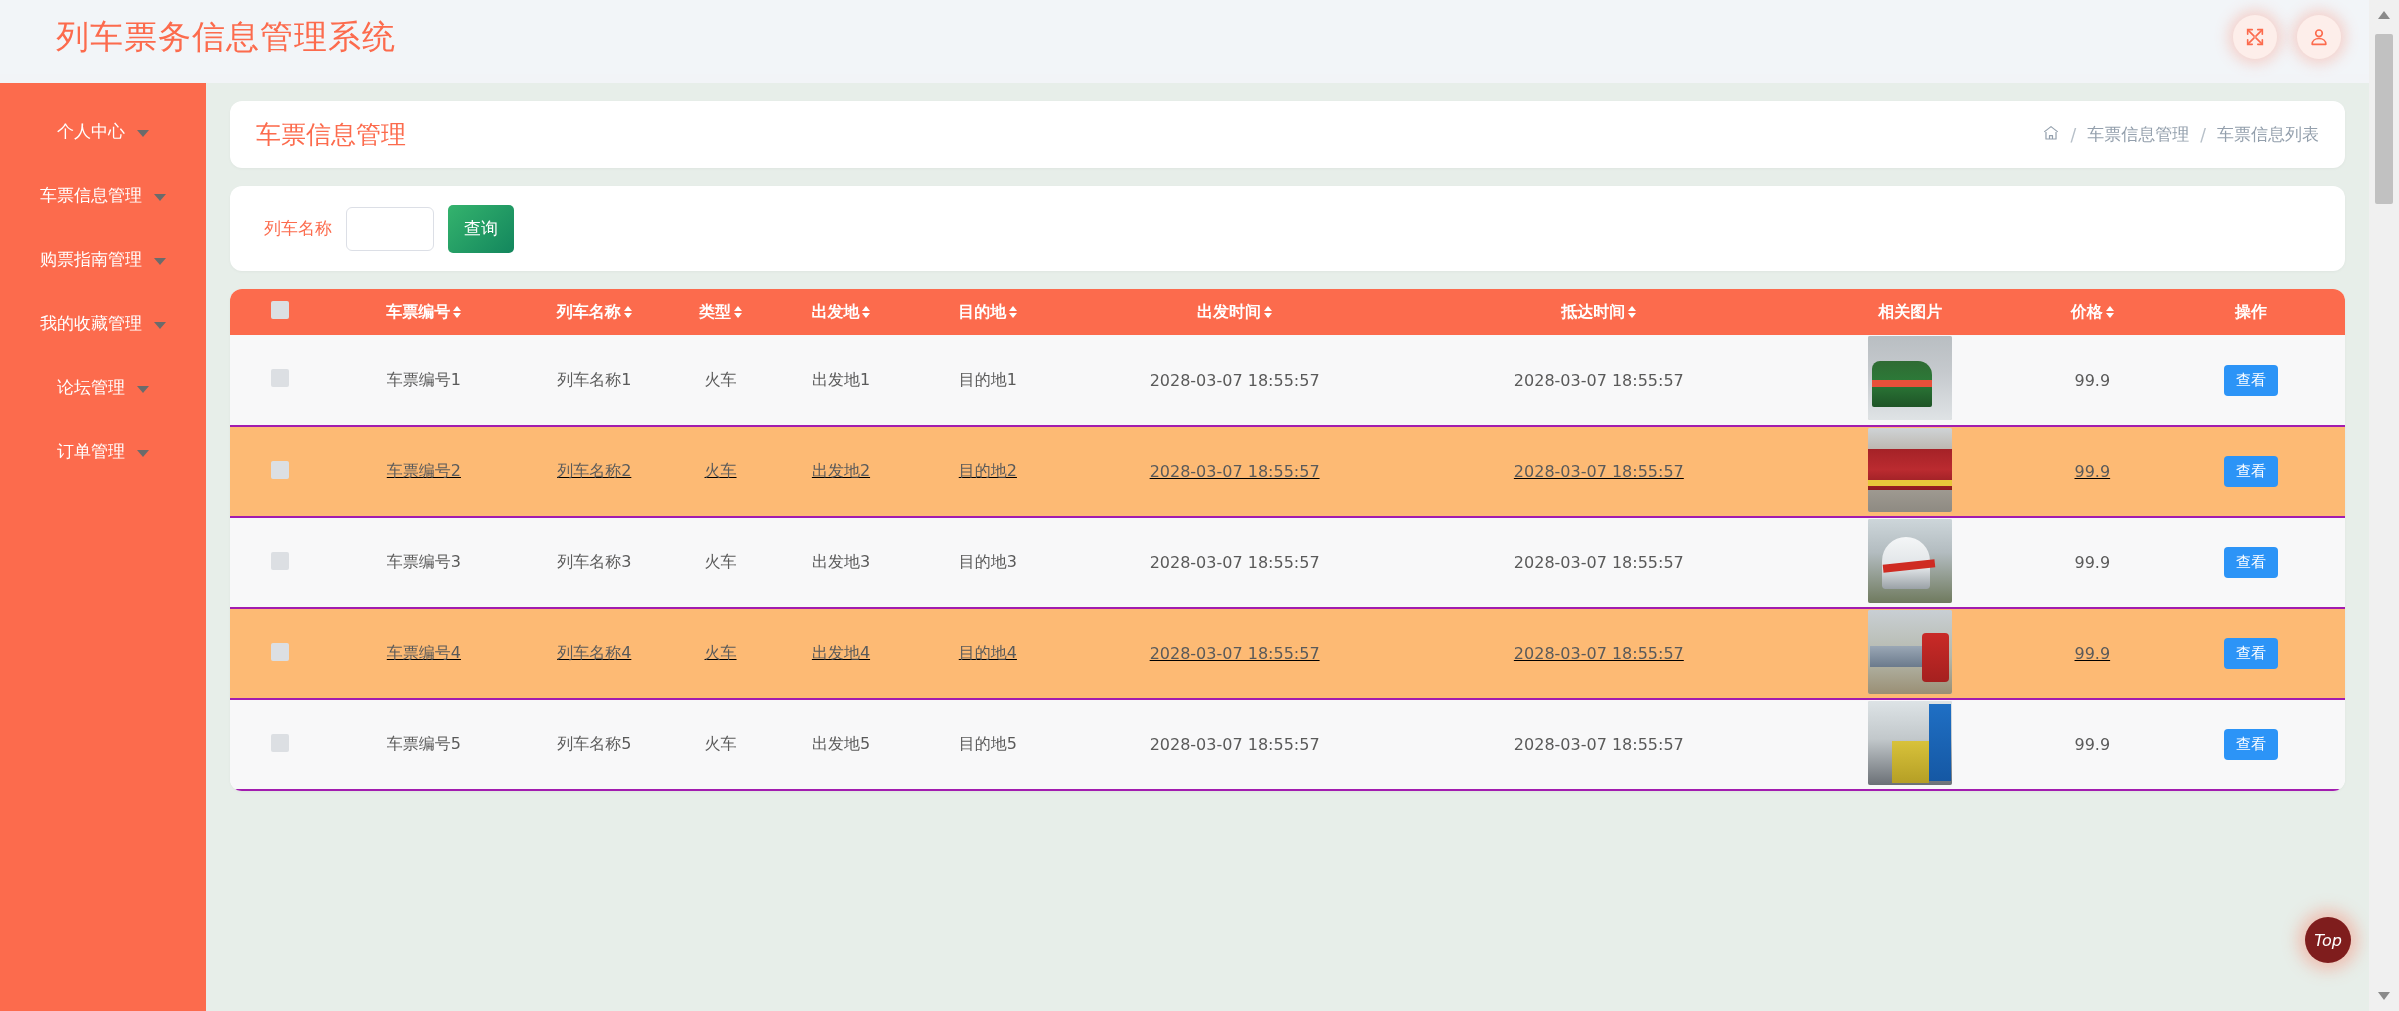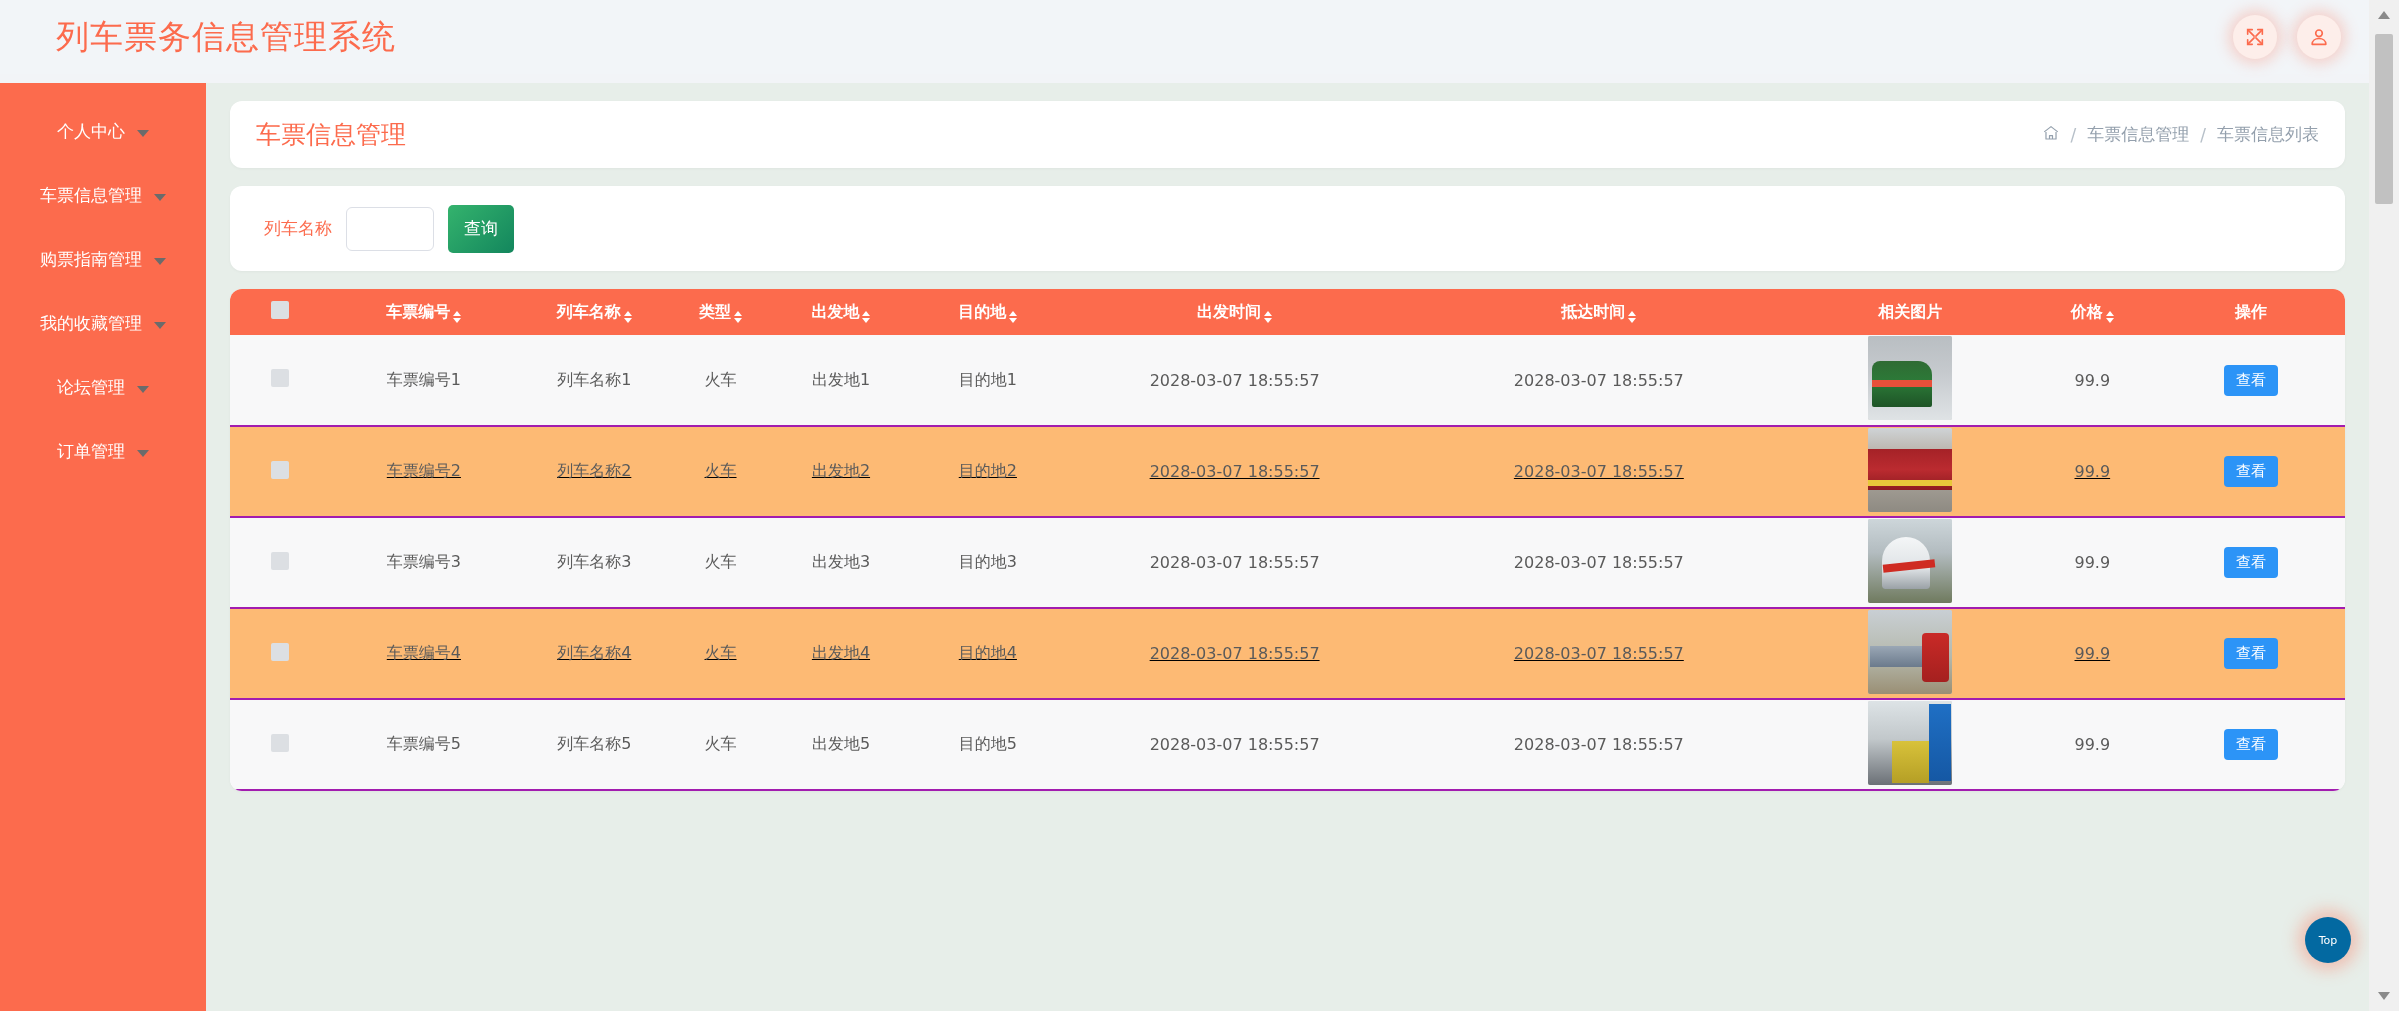--- a/index.html
+++ b/index.html
@@ -127,21 +127,21 @@
   table { width: 100%; border-collapse: collapse; table-layout: fixed; }
   thead th {
     background: #fc6b4d;
     color: #ffffff;
     font-size: 16px;
     font-weight: bold;
     height: 46px;
     padding: 0;
     white-space: nowrap;
   }
-  thead th .th-in { display: inline-flex; align-items: flex-end; justify-content: center; gap: 2px; }
+  thead th .th-in { display: inline-flex; align-items: center; justify-content: center; gap: 2px; }
   .sorter { display: inline-flex; flex-direction: column; line-height: 0; margin-left: 1px; }
   .sorter i { width: 0; height: 0; border-left: 4px solid transparent; border-right: 4px solid transparent; display: block; }
   .sorter i.up { border-bottom: 5px solid #ffffff; margin-bottom: 2px; }
   .sorter i.dn { border-top: 5px solid #ffffff; }
 
   tbody td {
     font-size: 16px; color: #5a5a5a;
     text-align: center;
     padding: 0;
     vertical-align: middle;
@@ -207,26 +207,27 @@
   .art5 { background: linear-gradient(#dde3e6 0%, #c2c8cb 45%, #6b7076 100%); }
   .art5::before { content:""; position:absolute; right:2%; top:4%; width:26%; height:92%;
     background: linear-gradient(#1f6fc4 0%, #1558a4 100%); }
   .art5::after { content:""; position:absolute; left:28%; top:48%; width:44%; height:50%;
     background: linear-gradient(#d8c23a 0%, #b59f25 100%); }
 
   
   .top-btn {
     position: absolute; right: 48px; bottom: 48px;
     width: 46px; height: 46px; border-radius: 50%;
-    background: #0369a1; color: #fff;
+    background: #7f1d1d; color: #fff;
     display: flex; align-items: center; justify-content: center;
-    font-size: 11px;
+    font-size: 16px;
     box-shadow: 0 0 16px 7px rgba(252,107,77,0.35);
     cursor: pointer;
     z-index: 20;
+    font-style: italic;
   }
 
   
   .scrollbar {
     position: absolute; right: 0; top: 0;
     width: 30px; height: 1011px;
     background: #f0f0f0;
     z-index: 30;
   }
   .sb-arrow {

